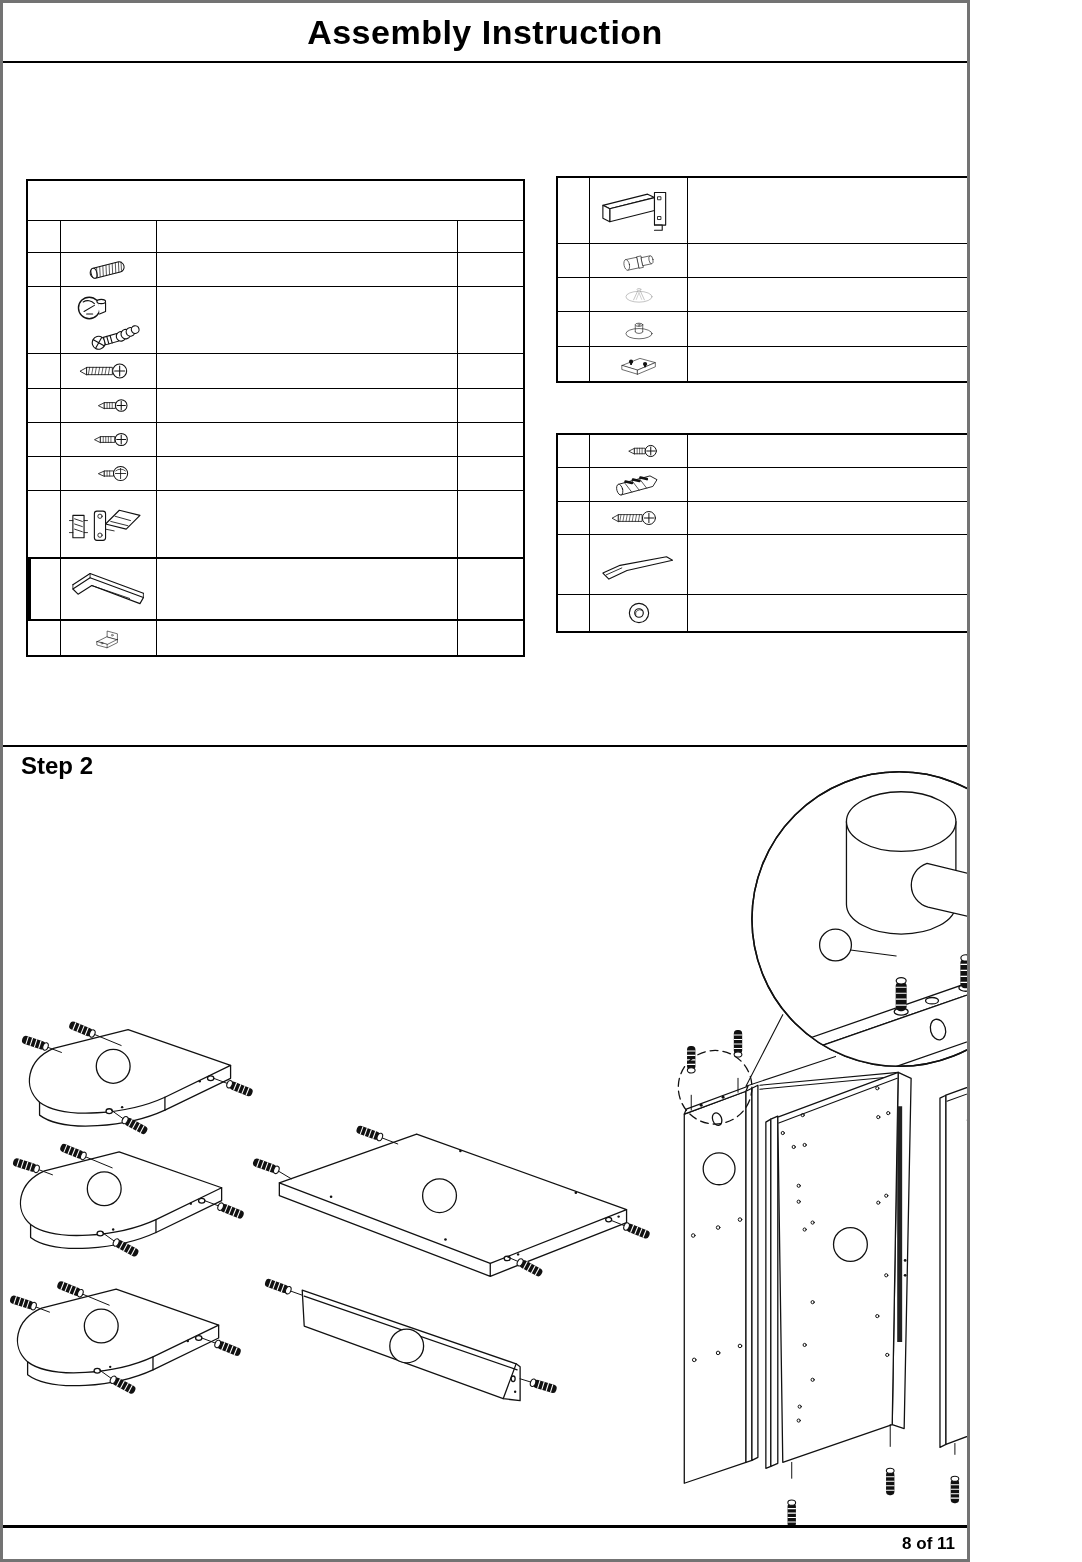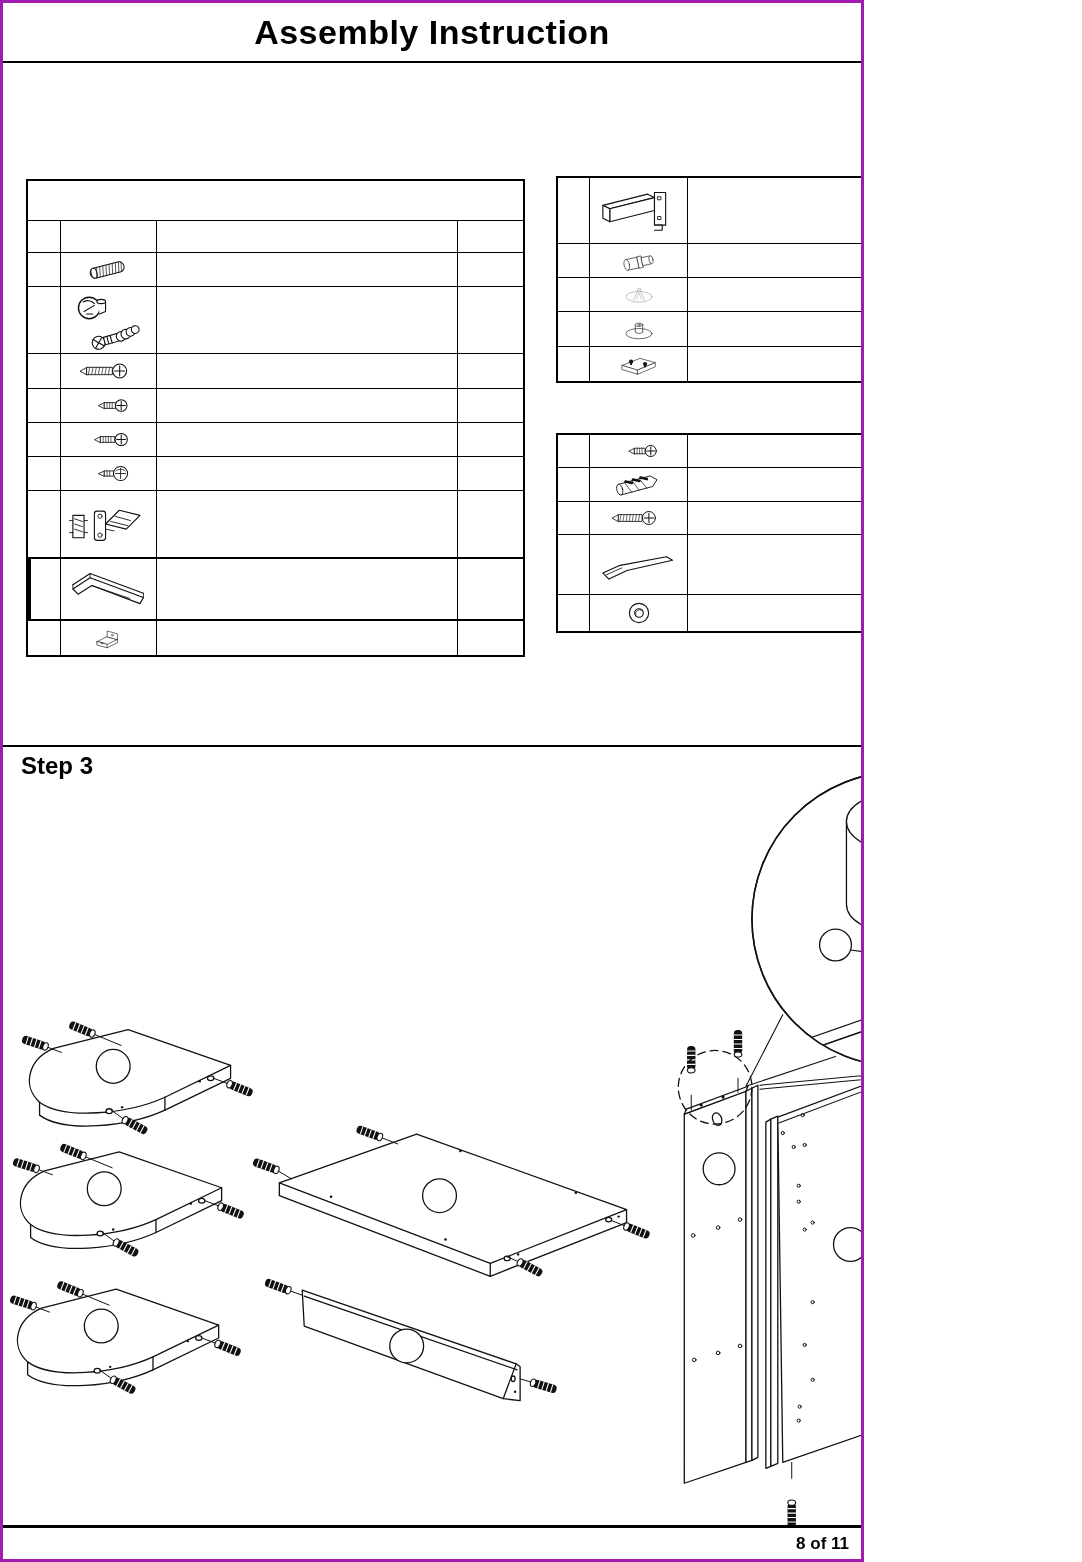--- a/index.html
+++ b/index.html
@@ -1,18 +1,18 @@
 <!DOCTYPE html>
 <html><head>
 <meta charset="utf-8">
 <style>
   html,body{margin:0;padding:0;background:#fff;}
   .page{
-    position:relative;width:864px;height:1562px;box-sizing:border-box;
-    border:3px solid #a21caf;background:#fff;overflow:hidden;
+    position:relative;width:970px;height:1562px;box-sizing:border-box;
+    border:3px solid #737373;background:#fff;overflow:hidden;
     font-family:"Liberation Sans",sans-serif;color:#000;
   }
   .title-bar{
     position:absolute;left:0;top:0;width:100%;height:60px;box-sizing:border-box;
     border-bottom:2px solid #000;display:flex;align-items:center;justify-content:center;
   }
   .title-bar h1{margin:0;font-size:34px;font-weight:bold;letter-spacing:.5px;}
   .step-divider{position:absolute;left:0;top:742px;width:100%;border-top:2px solid #000;}
   .step-label{position:absolute;left:18px;top:749px;font-size:24px;font-weight:bold;}
   .footer-bar{
@@ -337,21 +337,21 @@
     <circle cx="50" cy="21" r="6" fill="#fff"></circle>
     <path d="M45.5,24.5 a6,6 0 0 1 9,-7" stroke-width="0.9"></path>
           </svg>
         </div>
         <div class="td" style="width:305px"></div>
         <div class="td" style="width:71px"></div>
       </div>
     </div>
 
   <div class="step-divider"></div>
-  <div class="step-label">Step 3</div>
+  <div class="step-label">Step 2</div>
 
   <svg class="diagram" width="1078" height="786" viewBox="0 745 1082 790" fill="none" stroke="#111" stroke-width="1.3" stroke-linecap="round" stroke-linejoin="round">
     <defs>
       <g id="pin">
         <rect x="0" y="-4.2" width="24" height="8.4" rx="3.6" fill="#111" stroke="none"></rect>
         <path d="M5,-3.8 V3.8 M9.5,-3.8 V3.8 M14,-3.8 V3.8 M18.5,-3.8 V3.8" stroke="#fff" stroke-width="1.1"></path>
         <ellipse cx="24.5" cy="0" rx="2.6" ry="3.9" fill="#fff" stroke="#111" stroke-width="1.1"></ellipse>
       </g>
       <g id="pin-lg">
         <rect x="0" y="-5.5" width="30" height="11" rx="4.6" fill="#111" stroke="none"></rect>

